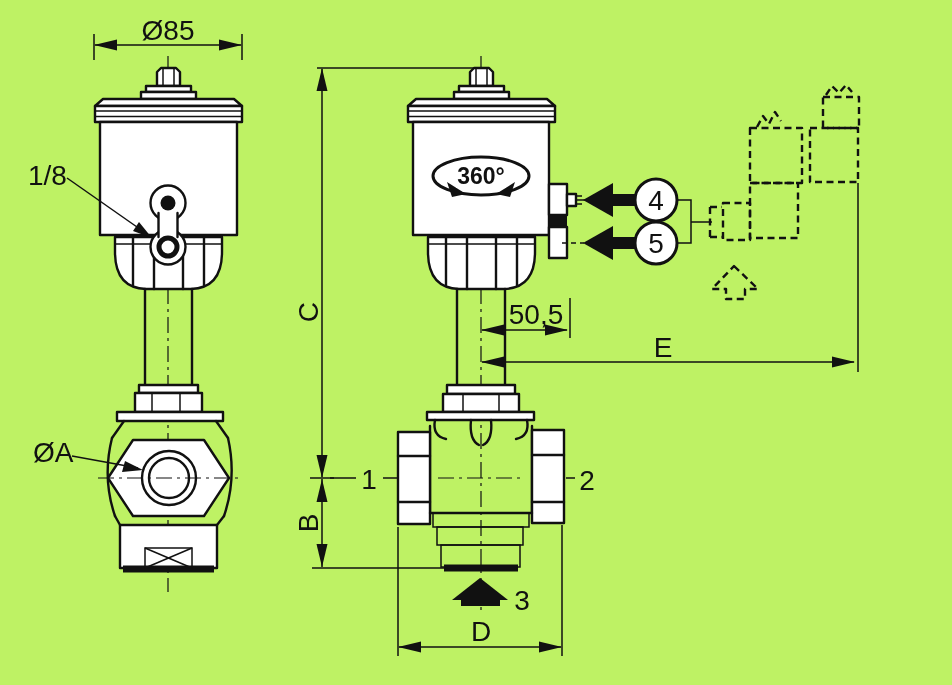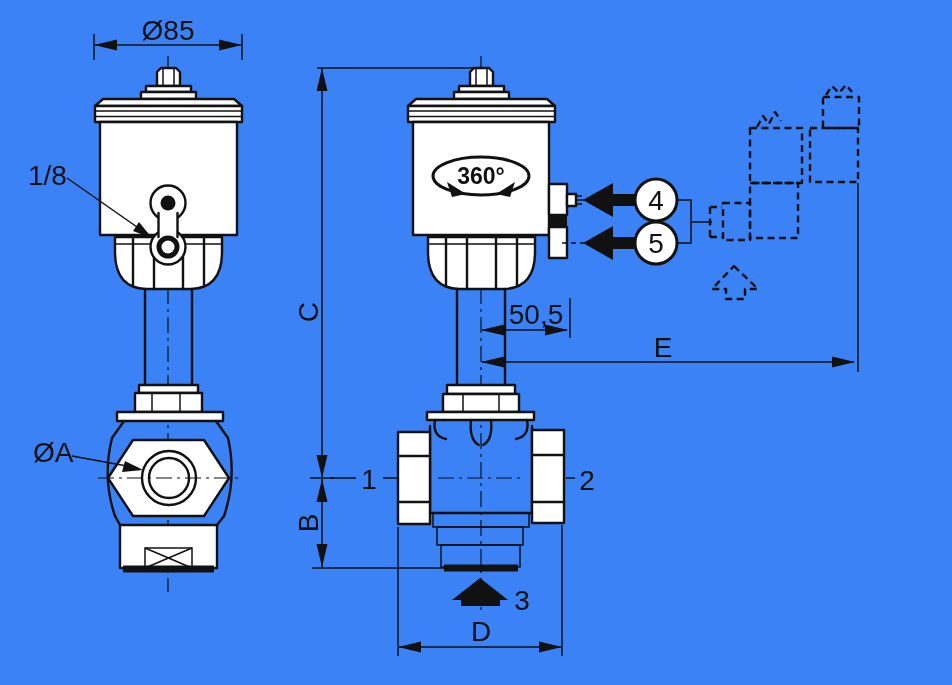--- a/index.html
+++ b/index.html
@@ -1,16 +1,16 @@
 <!DOCTYPE html>
 <html><head>
 <meta charset="utf-8">
 <style>
   html,body{margin:0;padding:0;background:#fff;}
-  .stage{position:relative;width:952px;height:685px;background:#3b82f6;overflow:hidden;}
+  .stage{position:relative;width:952px;height:685px;background:#bef264;overflow:hidden;}
   svg{display:block;}
   text{font-family:"Liberation Sans", sans-serif;fill:#111;}
   .t28{font-size:28px;}
   .t24{font-size:23px;font-weight:bold;}
   .ol{fill:#fff;stroke:#111;stroke-width:2.4;stroke-linejoin:round;}
   .ln{stroke:#111;stroke-width:2.4;fill:none;stroke-linecap:round;}
   .thin{stroke:#111;stroke-width:1.5;fill:none;}
   .dim{stroke:#111;stroke-width:1.5;fill:none;}
   .arr{fill:#111;stroke:none;}
   .blk{fill:#111;stroke:none;}

